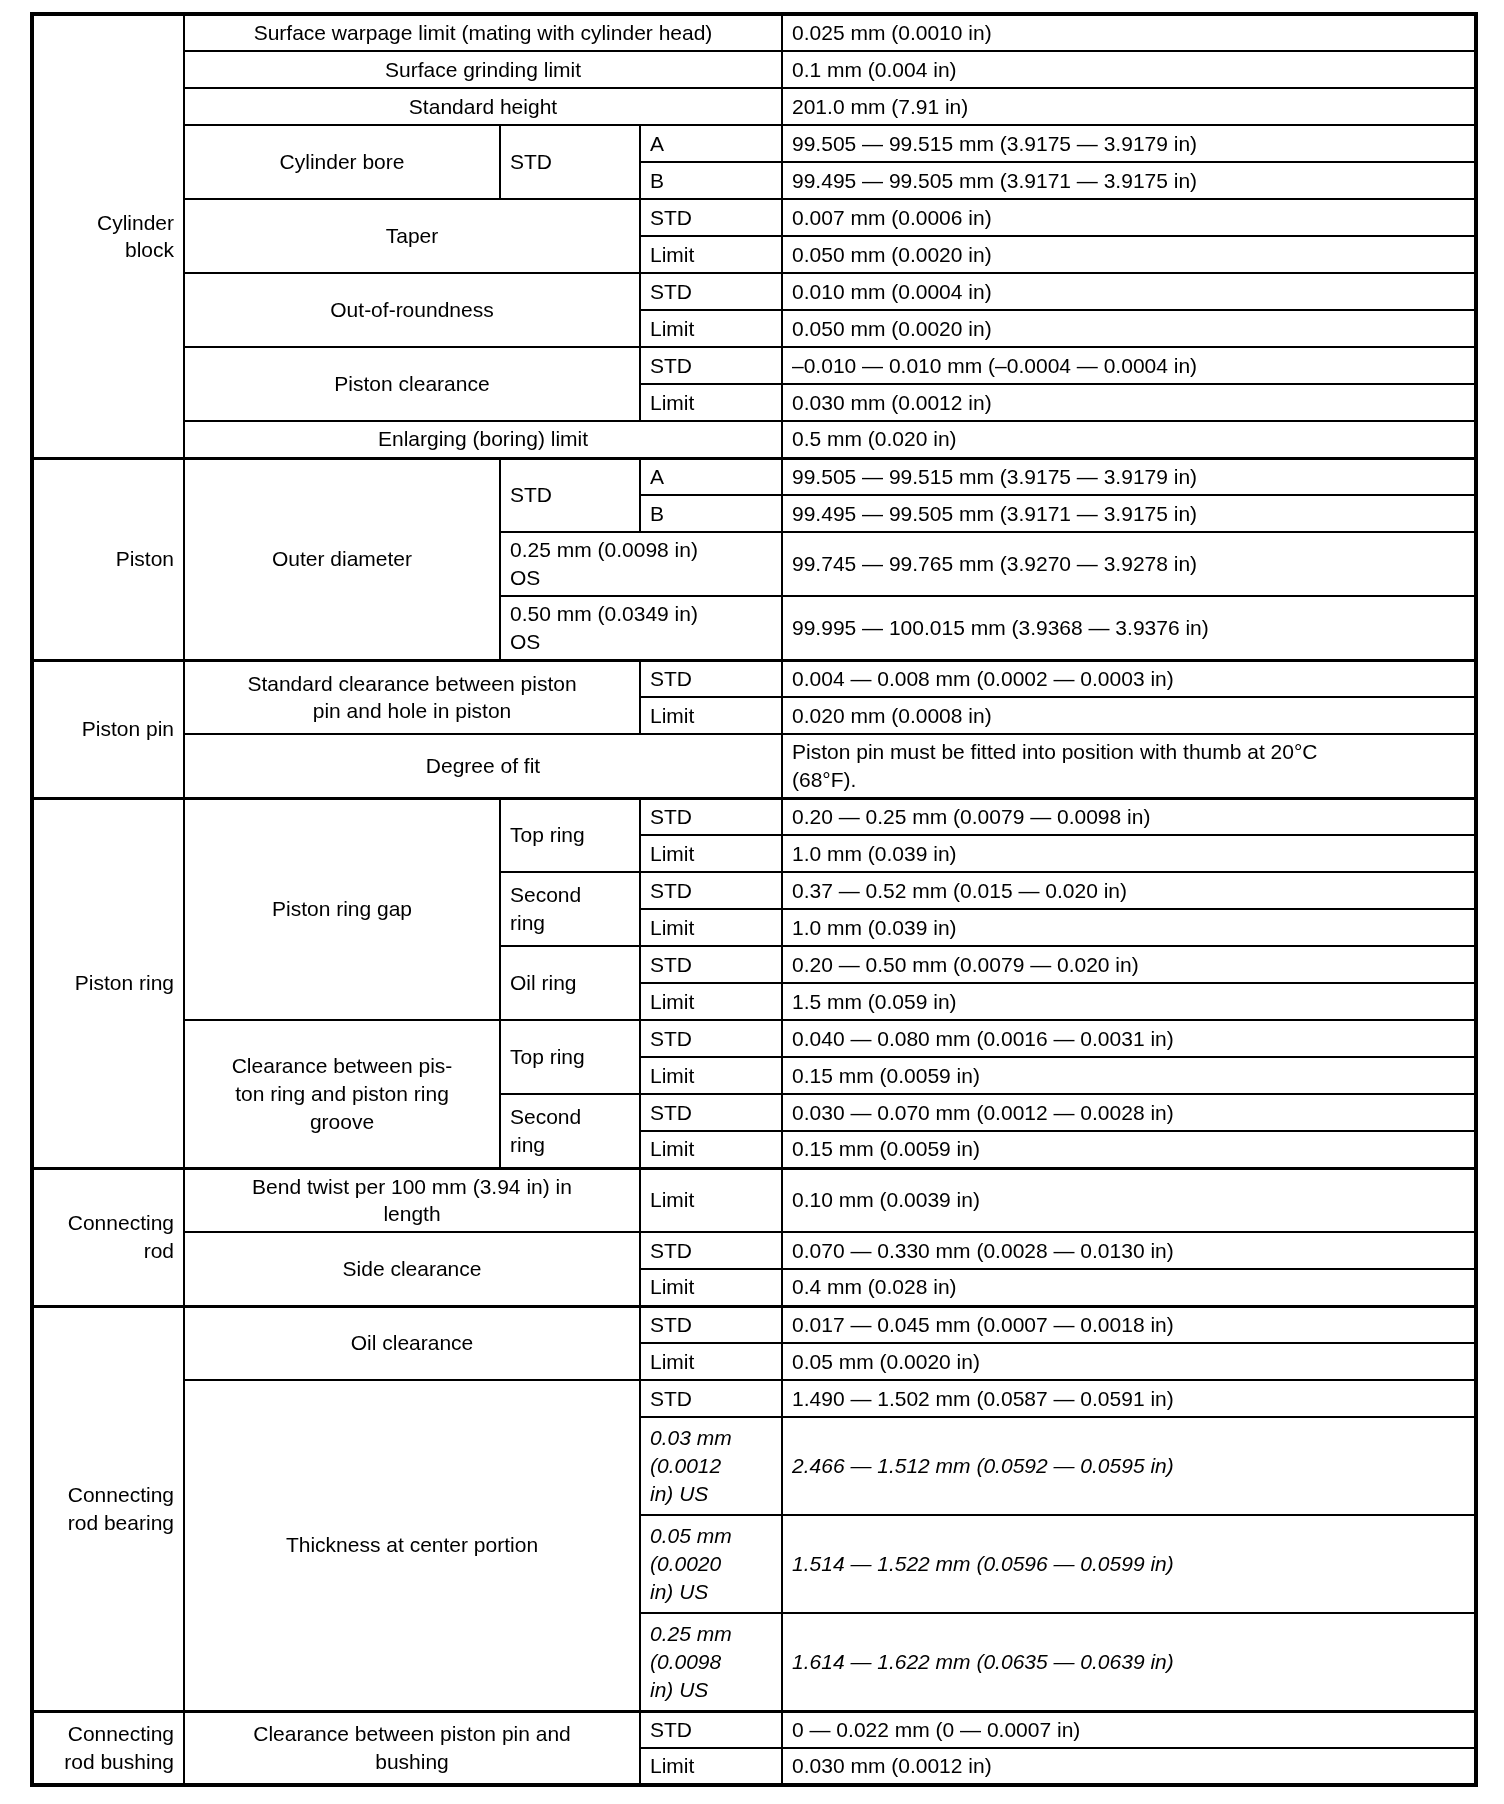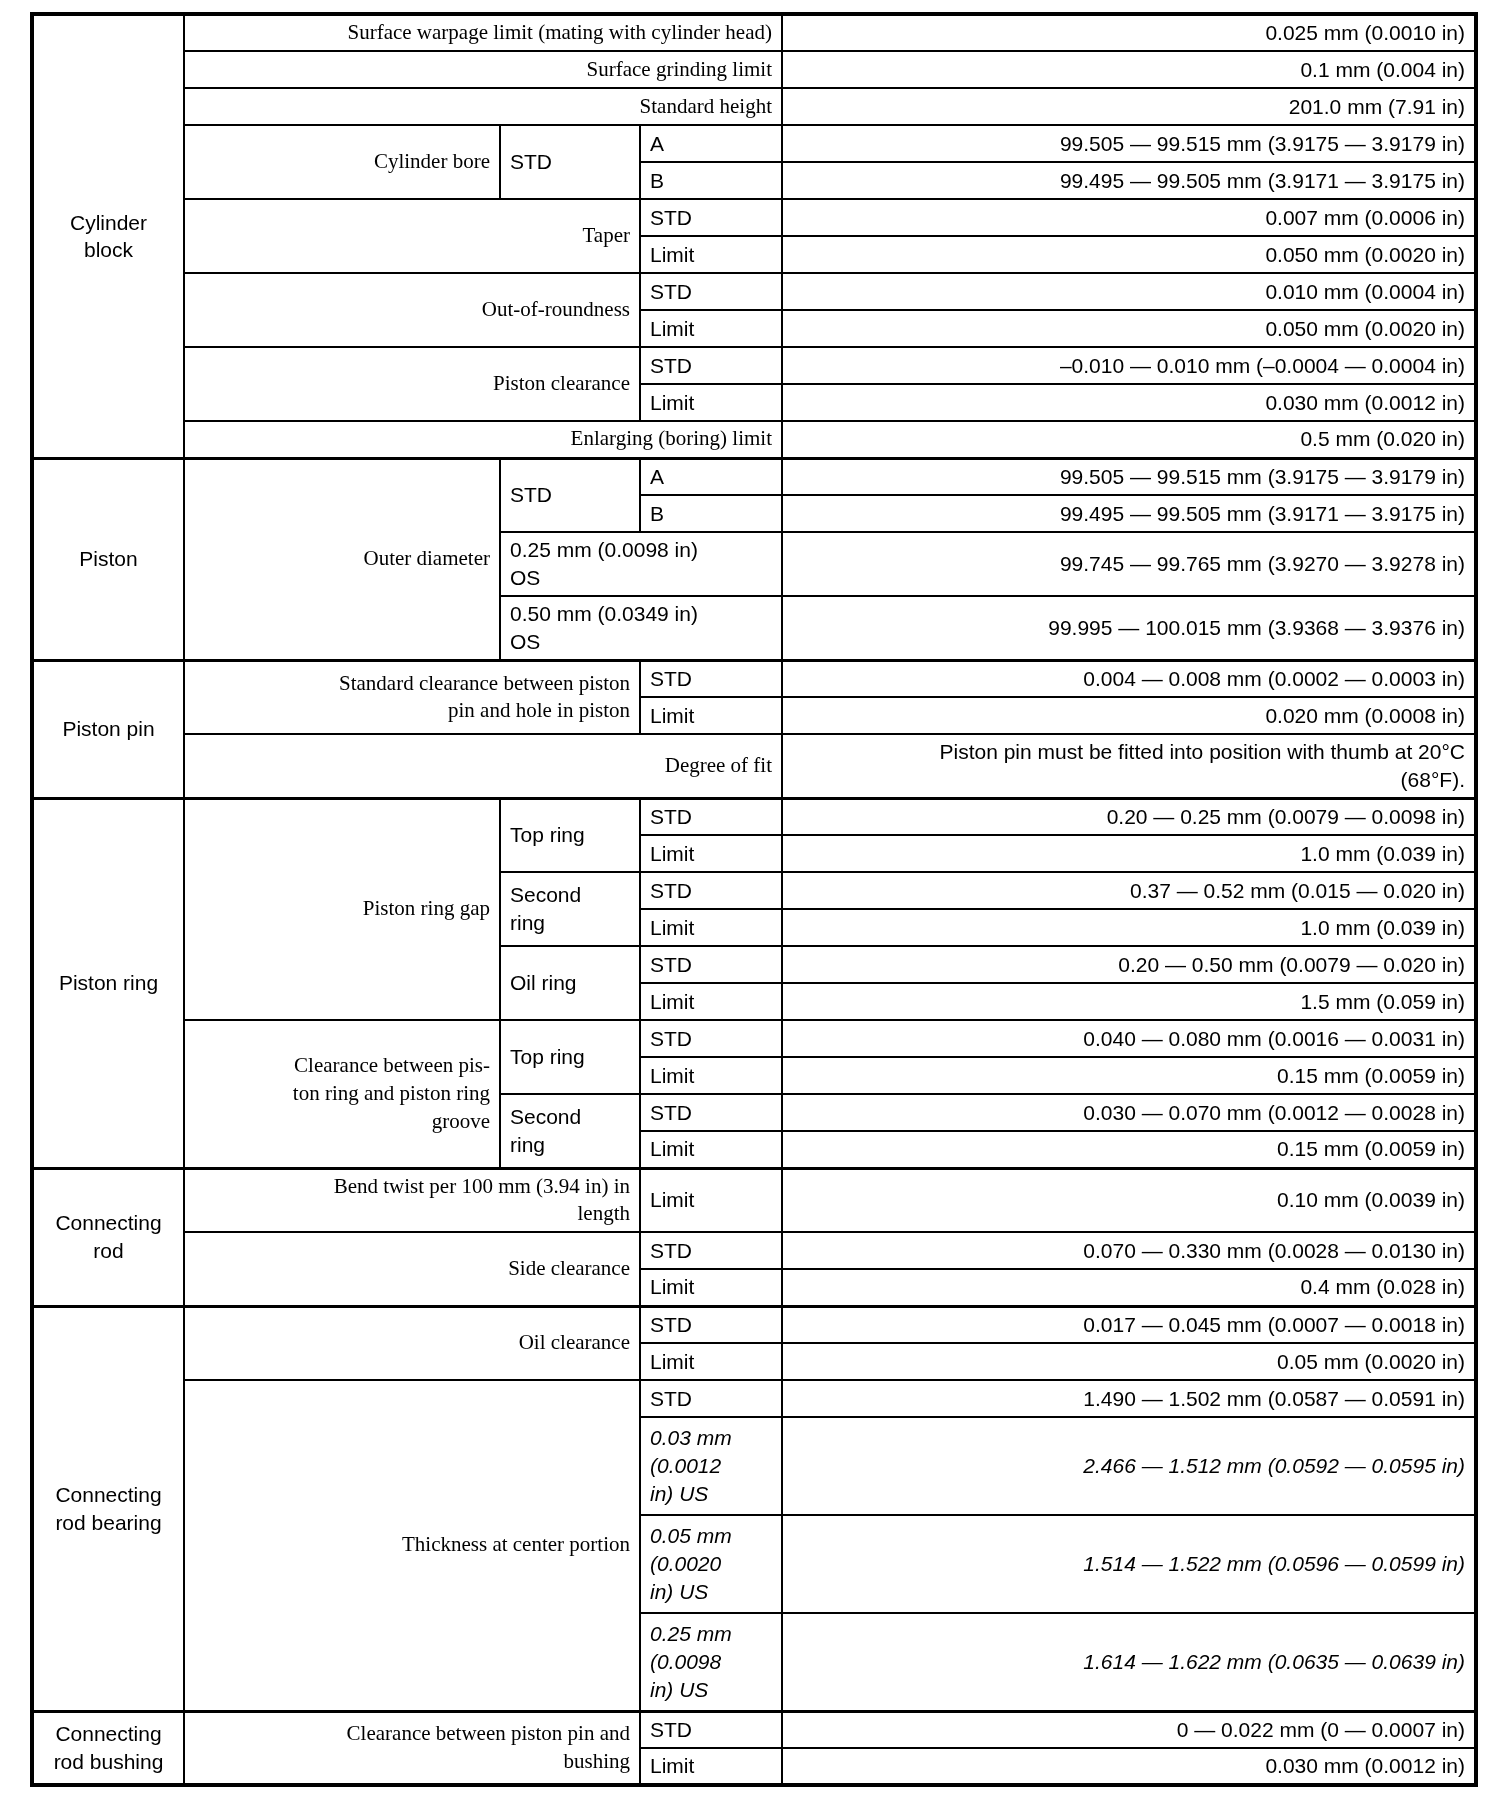--- a/index.html
+++ b/index.html
@@ -25,24 +25,24 @@
   td {
     border: 2px solid #000;
     padding: 3px 9px;
     font-size: 21px;
     line-height: 1.32;
     vertical-align: middle;
     white-space: pre-line;
     overflow: hidden;
     word-wrap: break-word;
   }
-  td.category { text-align: center; }
-  td.label    { text-align: right; font-family: Liberation Serif, serif; }
+  td.category { text-align: right; }
+  td.label    { text-align: center; }
   td.sub      { text-align: left; }
-  td.value    { text-align: right; }
+  td.value    { text-align: left; }
   tr.h-normal { height: 37px; }
   tr.h-tall2  { height: 64px; }
   tr.h-tall3  { height: 98px; font-style: italic; }
   tr.section-start td { border-top: 3px solid #000; }
 </style>
 </head>
 <body>
 
 <div class="page">
   <table class="spec-table">

